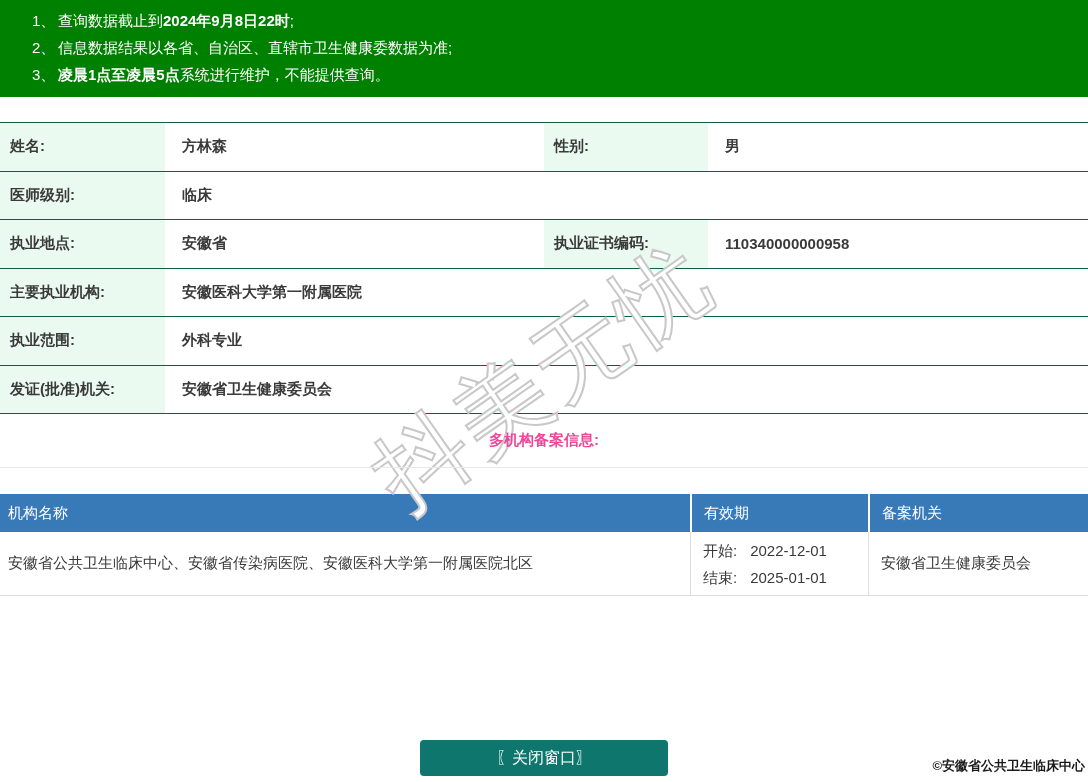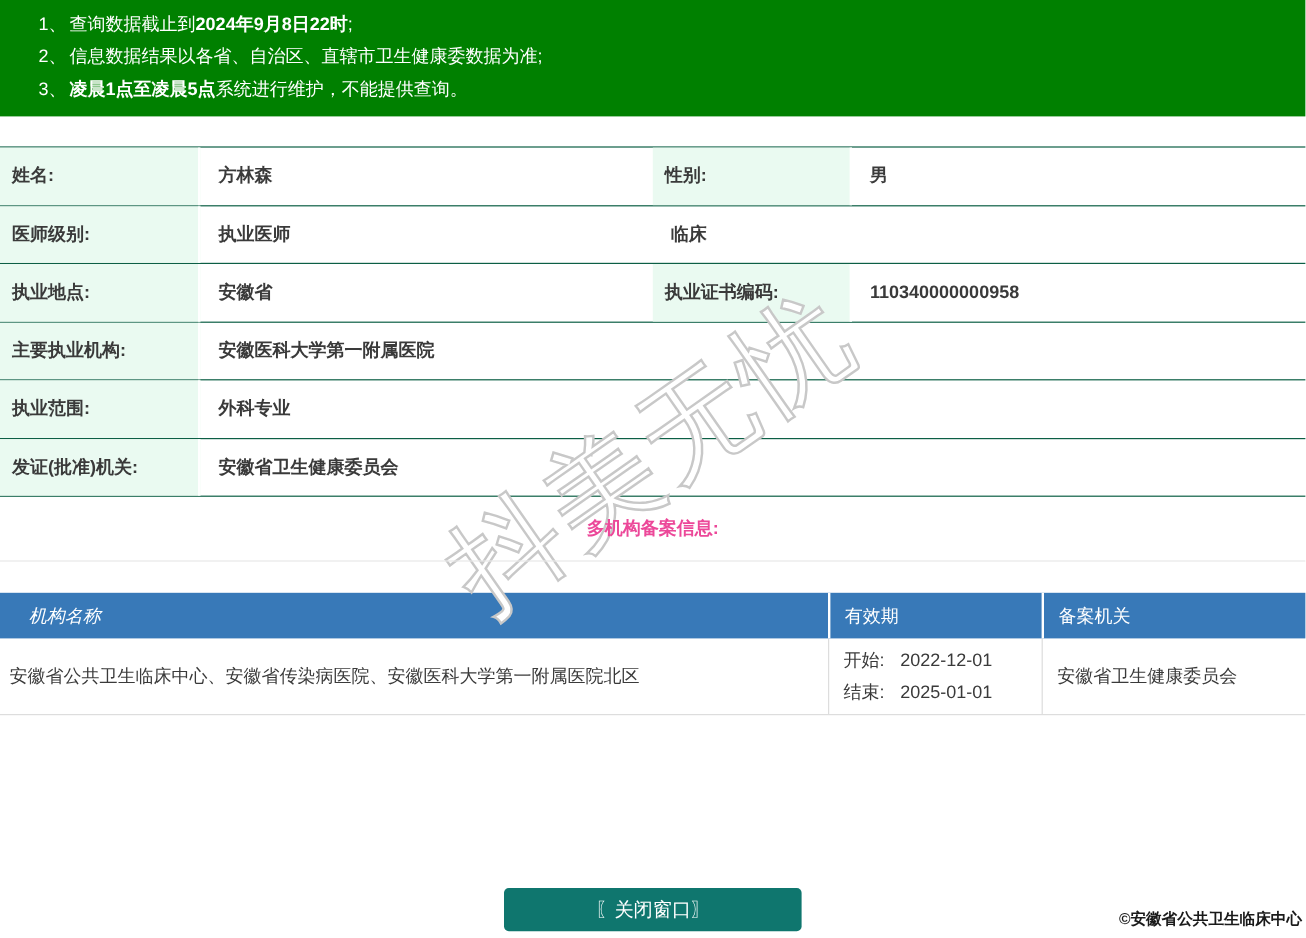--- a/index.html
+++ b/index.html
@@ -46,21 +46,21 @@
   }
   .spacer { height: 26px; }
 
   
   .record-table { width: 1088px; }
   .rt-header { display: grid; grid-template-columns: 690px 178px 220px; height: 38px; background: #3879b8; }
   .rt-h {
     display: flex; align-items: center;
     color: #ffffff; font-size: 15px;
   }
-  .rt-h.c1 { padding-left: 24px; font-style: italic; }
+  .rt-h.c1 { padding-left: 8px; }
   .rt-h.c2, .rt-h.c3 { padding-left: 12px; border-left: 2px solid #ffffff; }
   .rt-row { display: grid; grid-template-columns: 690px 178px 220px; height: 64px; border-bottom: 1px solid #ddd; }
   .rt-c { display: flex; align-items: center; font-size: 15px; color: #3a3a3a; }
   .rt-c.c1 { padding-left: 8px; }
   .rt-c.c2, .rt-c.c3 { padding-left: 12px; border-left: 1px solid #ddd; }
   .rt-c.c2 { flex-direction: column; align-items: flex-start; justify-content: center; }
   .rt-c.c2 .vline { line-height: 27px; }
   .rt-c.c2 .vlab { margin-right: 13px; }
 
   
@@ -108,21 +108,20 @@
 
 <div class="info-table">
   <div class="row cols4">
     <div class="cell label">姓名:</div>
     <div class="cell value">方林森</div>
     <div class="cell label">性别:</div>
     <div class="cell value">男</div>
   </div>
   <div class="row cols4">
     <div class="cell label">医师级别:</div>
-    <div class="cell value">执业医师</div>
     <div class="cell value">临床</div>
   </div>
   <div class="row cols4">
     <div class="cell label">执业地点:</div>
     <div class="cell value">安徽省</div>
     <div class="cell label">执业证书编码:</div>
     <div class="cell value">110340000000958</div>
   </div>
   <div class="row cols2">
     <div class="cell label">主要执业机构:</div>

